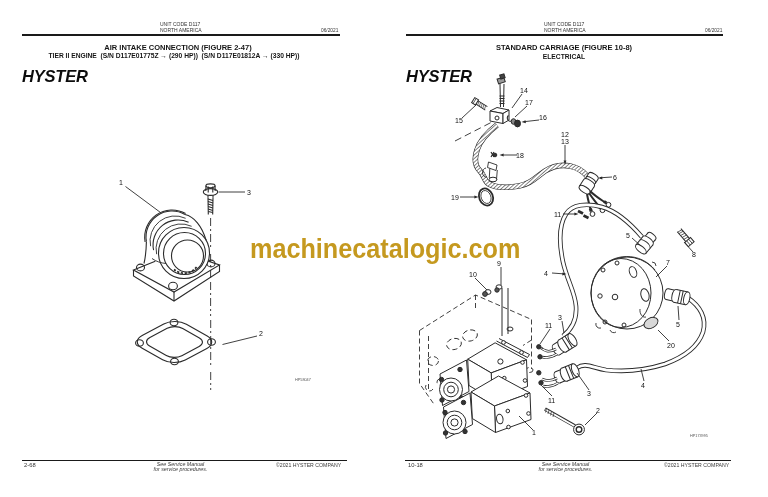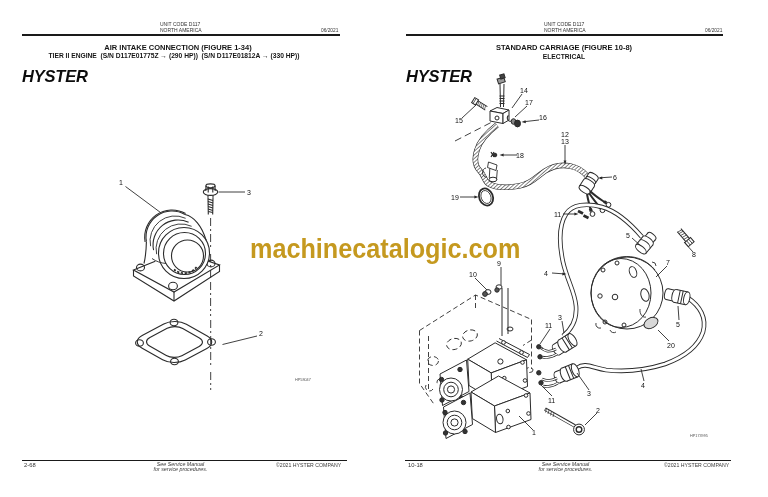--- a/index.html
+++ b/index.html
@@ -17,21 +17,21 @@
   .fright{font-size:5.2px;color:#3a3a3a;}
   .wm{font-weight:bold;font-size:28px;color:#c5991f;transform:scaleX(0.9);transform-origin:left;}
 </style>
 </head>
 <body>
 
   <div class="abs logo" style="left:22px;top:19.3px;">HYSTER</div>
   <div class="abs hc" style="left:160px;top:22.4px;">UNIT CODE D117<br>NORTH AMERICA</div>
   <div class="abs date" style="left:321px;top:28px;">06/2021</div>
   <div class="abs hr" style="left:22px;top:34.2px;width:318px;"></div>
-  <div class="abs title" style="left:22px;top:43.3px;width:312px;">AIR INTAKE CONNECTION (FIGURE 1-34)</div>
+  <div class="abs title" style="left:22px;top:43.3px;width:312px;">AIR INTAKE CONNECTION (FIGURE 2-47)</div>
   <div class="abs sub" style="left:17px;top:52.3px;width:314px;">TIER II ENGINE&nbsp; (S/N D117E01775Z → (290 HP))&nbsp; (S/N D117E01812A → (330 HP))</div>
 
   <div class="abs logo" style="left:406px;top:19.3px;">HYSTER</div>
   <div class="abs hc" style="left:544px;top:22.4px;">UNIT CODE D117<br>NORTH AMERICA</div>
   <div class="abs date" style="left:705px;top:28px;">06/2021</div>
   <div class="abs hr" style="left:406px;top:34.2px;width:317px;"></div>
   <div class="abs title" style="left:405px;top:43.3px;width:318px;">STANDARD CARRIAGE (FIGURE 10-8)</div>
   <div class="abs sub" style="left:405px;top:52.5px;width:318px;">ELECTRICAL</div>
 
   <div class="abs wm" style="left:250px;top:233px;">machinecatalogic.com</div>

